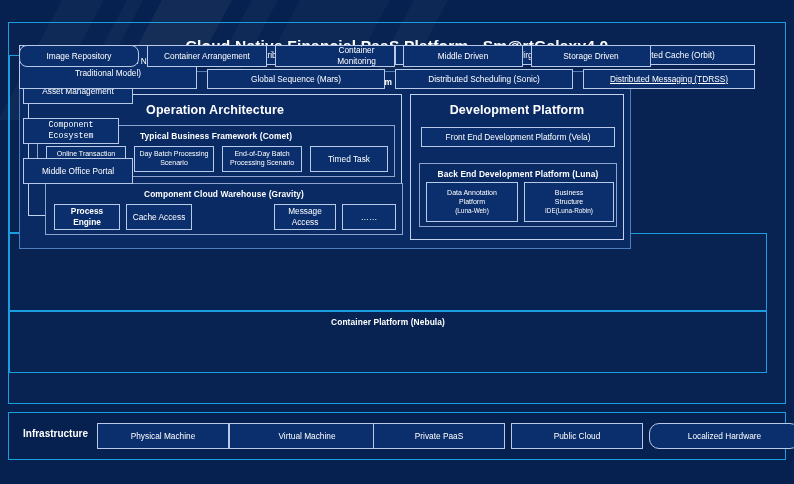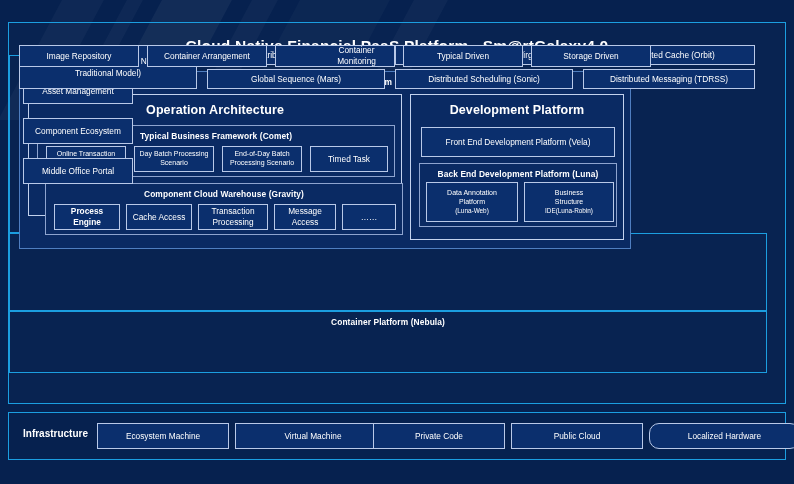--- a/index.html
+++ b/index.html
@@ -58,21 +58,21 @@
   .sub{ font-size:6.4px; display:block; }
 
   
   #lowcode{ left:10px; top:48px; width:612px; height:178px; border-color:#4f7ec0; }
   #opArch{ left:8px; top:22px; width:374px; height:122px; border-color:#c3d2ee; background:#0a2a63; }
   #devPlat{ left:390px; top:22px; width:214px; height:146px; border-color:#c3d2ee; background:#0a2a63; }
 
   #comet{ left:8px; top:30px; width:358px; height:52px; border-color:#8ea4cf; }
   #gravity{ left:16px; top:88px; width:358px; height:52px; border-color:#8ea4cf; }
 
-  #frontend{ left:10px; top:32px; width:194px; height:30px; }
+  #frontend{ left:10px; top:32px; width:194px; height:20px; }
   #backend{ left:8px; top:68px; width:198px; height:64px; border-color:#8ea4cf; }
 
   
   #midoffice{ left:630px; top:48px; width:138px; height:178px; border:1.5px solid #1b9ee0; background:transparent; }
   #midoffice .mo-title{
     font-size:8.4px; font-weight:bold; line-height:1.45;
     padding:10px 0 0 12px; color:#ffffff;
   }
 
   
@@ -119,21 +119,20 @@
           <div class="cell" style="left:8px;  top:20px; width:80px; height:26px;">Online Transaction Scenario</div>
           <div class="cell" style="left:96px; top:20px; width:80px; height:26px;">Day Batch Processing Scenario</div>
           <div class="cell" style="left:184px;top:20px; width:80px; height:26px;">End-of-Day Batch Processing Scenario</div>
           <div class="cell m" style="left:272px;top:20px; width:78px; height:26px;">Timed Task</div>
         </div>
 
         <div class="blk" id="gravity">
           <div class="blk-hdr">Component Cloud Warehouse (Gravity)</div>
           <div class="cell m" style="left:8px;  top:20px; width:66px; height:26px;font-weight:bold;">Process Engine</div>
           <div class="cell m" style="left:80px; top:20px; width:66px; height:26px;">Cache Access</div>
-          <div class="cell m" style="left:152px;top:20px; width:70px; height:26px;">Transaction Processing</div>
           <div class="cell m" style="left:228px;top:20px; width:62px; height:26px;">Message Access</div>
           <div class="cell m" style="left:296px;top:20px; width:54px; height:26px;">……</div>
         </div>
       </div>
 
       <div class="blk" id="devPlat">
         <div class="blk-hdr big">Development Platform</div>
 
         <div class="cell m" id="frontend">Front End Development Platform (Vela)</div>
 
@@ -149,50 +148,50 @@
             <span>Structure</span>
             <span class="sub">IDE(Luna-Robin)</span>
           </div>
         </div>
       </div>
     </div>
 
     <div id="midoffice">
       <div class="mo-title">Middle Office Management Platform</div>
       <div class="cell m" style="left:14px; top:55px;  width:110px; height:26px;">Asset Management</div>
-      <div class="cell m" style="left:14px; top:95px;  width:110px; height:26px;">Component Ecosystem</div>
+      <div class="cell m" style="left:14px; top:95px;  width:96px; height:26px;font-family:Liberation Mono, monospace;">Component Ecosystem</div>
       <div class="cell m" style="left:14px; top:135px; width:110px; height:26px;">Middle Office Portal</div>
     </div>
 
     <div id="dtb">
       <div class="blk-hdr">Distributed Technology Base</div>
 
       <div class="cell m" style="left:10px; top:22px; width:178px; height:44px; line-height:1.45;">Dual-Mode Microservice (Cloud Native Model | Traditional Model)</div>
 
       <div class="cell m" style="left:198px; top:22px; width:178px; height:20px;">Distributed Data (Libra)</div>
       <div class="cell m" style="left:386px; top:22px; width:178px; height:20px;">Distributed Transaction (Virgo)</div>
       <div class="cell m" style="left:574px; top:22px; width:172px; height:20px;">Distributed Cache (Orbit)</div>
 
       <div class="cell m" style="left:198px; top:46px; width:178px; height:20px;">Global Sequence (Mars)</div>
       <div class="cell m" style="left:386px; top:46px; width:178px; height:20px;">Distributed Scheduling (Sonic)</div>
-      <div class="cell m" style="left:574px; top:46px; width:172px; height:20px;">Distributed Messaging (TDRSS)</div>
+      <div class="cell m" style="left:574px; top:46px; width:172px; height:20px;text-decoration:underline;">Distributed Messaging (TDRSS)</div>
     </div>
 
     <div id="cp">
       <div class="blk-hdr">Container Platform (Nebula)</div>
-      <div class="cell m" style="left:10px;  top:22px; width:120px; height:22px;">Image Repository</div>
+      <div class="cell m" style="left:10px;  top:22px; width:120px; height:22px;border-radius:8px;">Image Repository</div>
       <div class="cell m" style="left:138px; top:22px; width:120px; height:22px;">Container Arrangement</div>
       <div class="cell m" style="left:266px; top:22px; width:120px; height:22px;padding-left:45px;">Container Monitoring</div>
-      <div class="cell m" style="left:394px; top:22px; width:120px; height:22px;">Typical Driven</div>
+      <div class="cell m" style="left:394px; top:22px; width:120px; height:22px;">Middle Driven</div>
       <div class="cell m" style="left:522px; top:22px; width:120px; height:22px;">Storage Driven</div>
     </div>
   </div>
 
   <div id="infra">
     <span class="infra-label">Infrastructure</span>
-    <div class="cell m" style="left:88px;  top:10px; width:132px; height:26px;">Ecosystem Machine</div>
-    <div class="cell m" style="left:226px; top:10px; width:156px; height:26px;">Virtual Machine</div>
-    <div class="cell m" style="left:364px; top:10px; width:132px; height:26px;">Private Code</div>
+    <div class="cell m" style="left:88px;  top:10px; width:132px; height:26px;">Physical Machine</div>
+    <div class="cell m" style="left:220px; top:10px; width:156px; height:26px;">Virtual Machine</div>
+    <div class="cell m" style="left:364px; top:10px; width:132px; height:26px;">Private PaaS</div>
     <div class="cell m" style="left:502px; top:10px; width:132px; height:26px;">Public Cloud</div>
     <div class="cell m" style="left:640px; top:10px; width:151px; height:26px;border-radius:10px;">Localized Hardware</div>
   </div>
 
 </div>
 
 </body></html>

